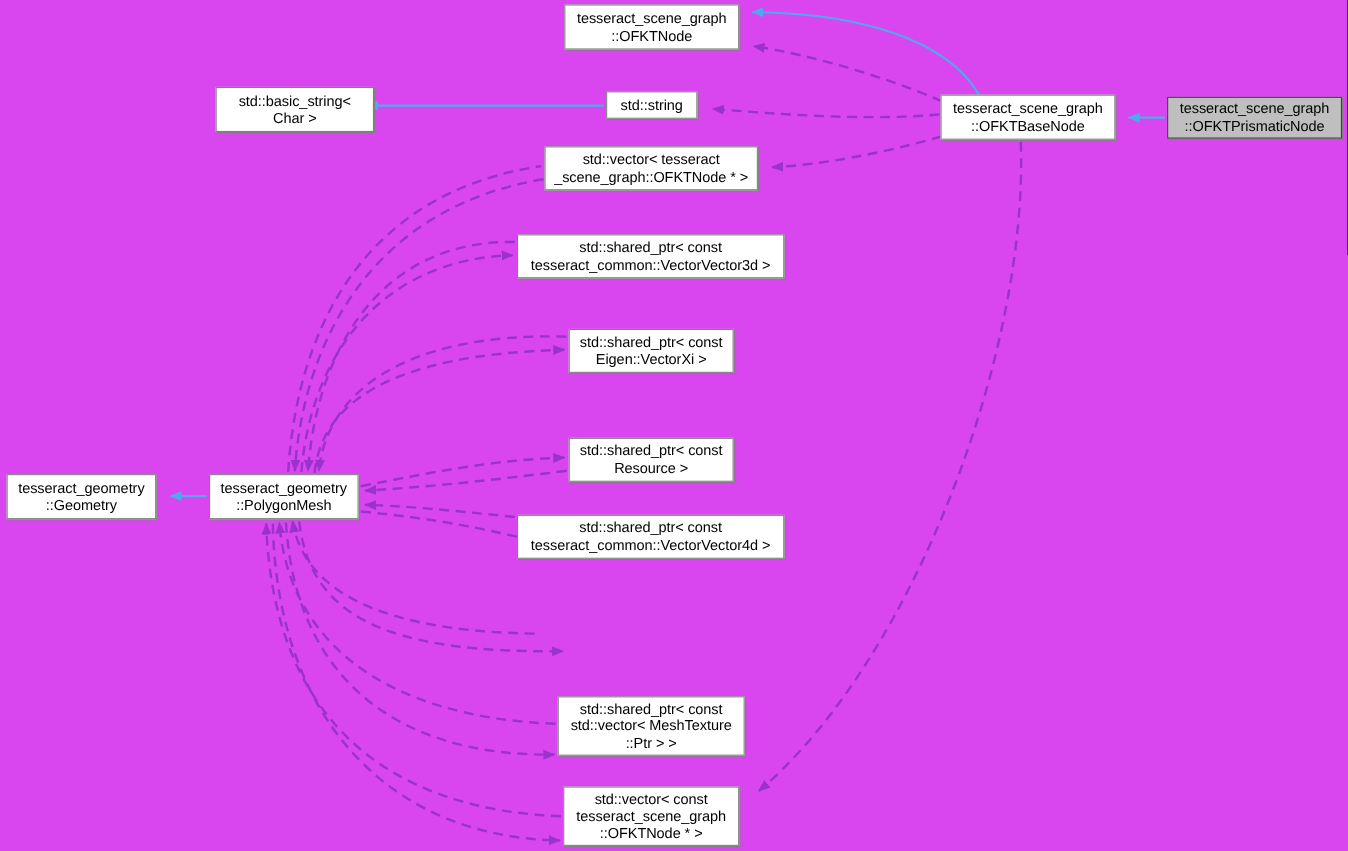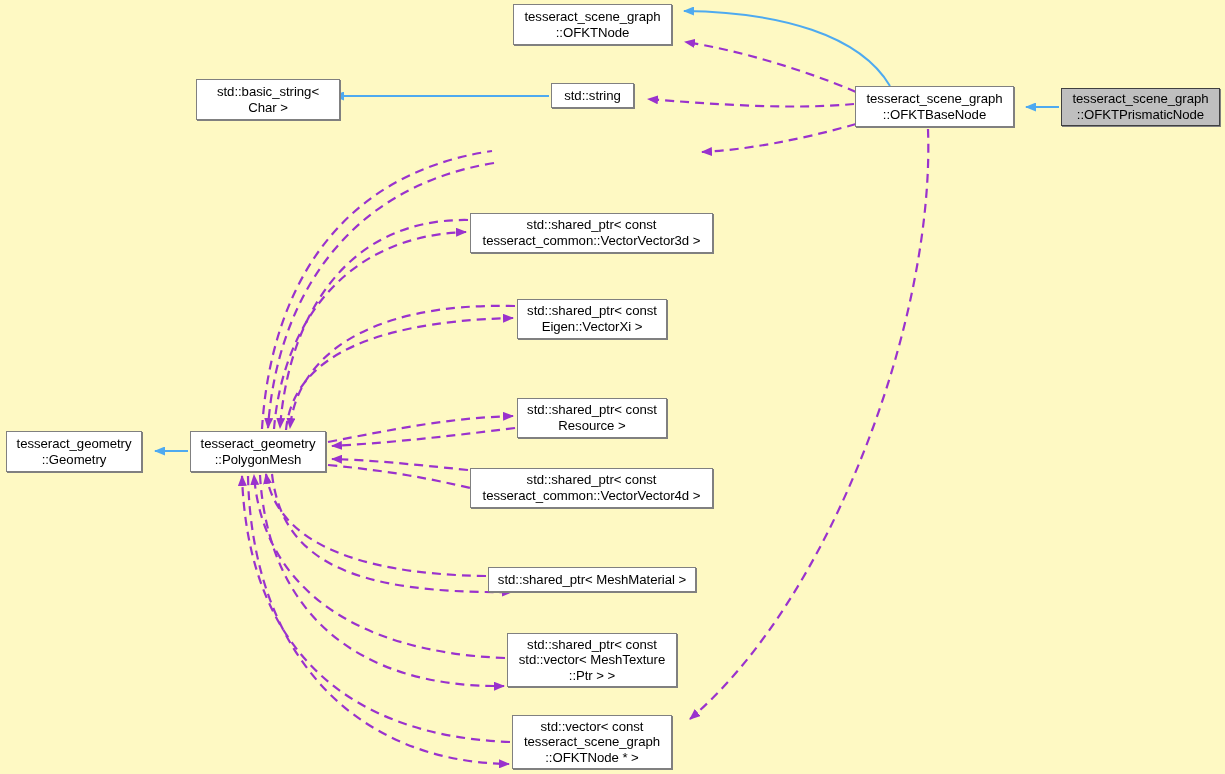--- a/index.html
+++ b/index.html
@@ -4,21 +4,21 @@
 <style>
   html, body {
     margin: 0;
     padding: 0;
     background: #000000;
   }
   #canvas {
     position: relative;
     width: 1225px;
     height: 774px;
-    background: #fef9c3;
+    background: #d946ef;
     overflow: hidden;
     font-family: "Liberation Sans", sans-serif;
   }
   #edges {
     position: absolute;
     left: 0;
     top: 0;
     width: 1225px;
     height: 774px;
   }
@@ -117,20 +117,24 @@
     <span class="node-label">std::string</span>
   </div>
   <div class="node" style="left: 855px; top: 86px; width: 159px; height: 41px;">
     <span class="node-label">tesseract_scene_graph
 ::OFKTBaseNode</span>
   </div>
   <div class="node highlight" style="left: 1061px; top: 88px; width: 159px; height: 38px;">
     <span class="node-label">tesseract_scene_graph
 ::OFKTPrismaticNode</span>
   </div>
+  <div class="node" style="left: 495px; top: 133px; width: 194px; height: 40px;">
+    <span class="node-label">std::vector&lt; tesseract
+_scene_graph::OFKTNode * &gt;</span>
+  </div>
   <div class="node" style="left: 470px; top: 213px; width: 243px; height: 40px;">
     <span class="node-label">std::shared_ptr&lt; const
 tesseract_common::VectorVector3d &gt;</span>
   </div>
   <div class="node" style="left: 517px; top: 299px; width: 150px; height: 40px;">
     <span class="node-label">std::shared_ptr&lt; const
 Eigen::VectorXi &gt;</span>
   </div>
   <div class="node" style="left: 517px; top: 398px; width: 150px; height: 40px;">
     <span class="node-label">std::shared_ptr&lt; const
@@ -141,23 +145,20 @@
 tesseract_common::VectorVector4d &gt;</span>
   </div>
   <div class="node" style="left: 6px; top: 431px; width: 136px; height: 41px;">
     <span class="node-label">tesseract_geometry
 ::Geometry</span>
   </div>
   <div class="node" style="left: 190px; top: 431px; width: 136px; height: 41px;">
     <span class="node-label">tesseract_geometry
 ::PolygonMesh</span>
   </div>
-  <div class="node" style="left: 488px; top: 567px; width: 208px; height: 25px;">
-    <span class="node-label">std::shared_ptr&lt; MeshMaterial &gt;</span>
-  </div>
   <div class="node" style="left: 507px; top: 633px; width: 170px; height: 54px;">
     <span class="node-label">std::shared_ptr&lt; const
 std::vector&lt; MeshTexture
 ::Ptr &gt; &gt;</span>
   </div>
   <div class="node" style="left: 512px; top: 715px; width: 160px; height: 54px;">
     <span class="node-label">std::vector&lt; const
 tesseract_scene_graph
 ::OFKTNode * &gt;</span>
   </div>

